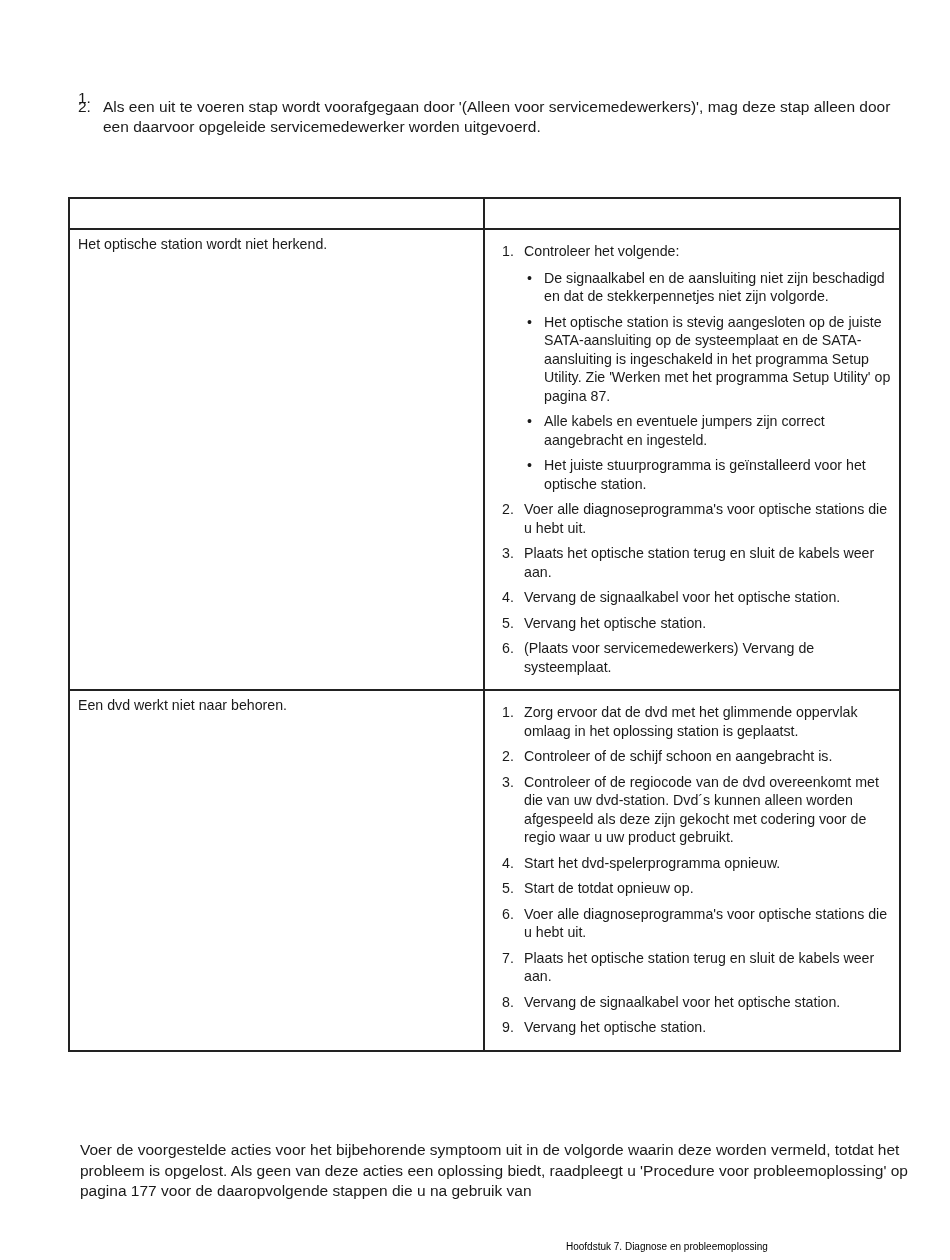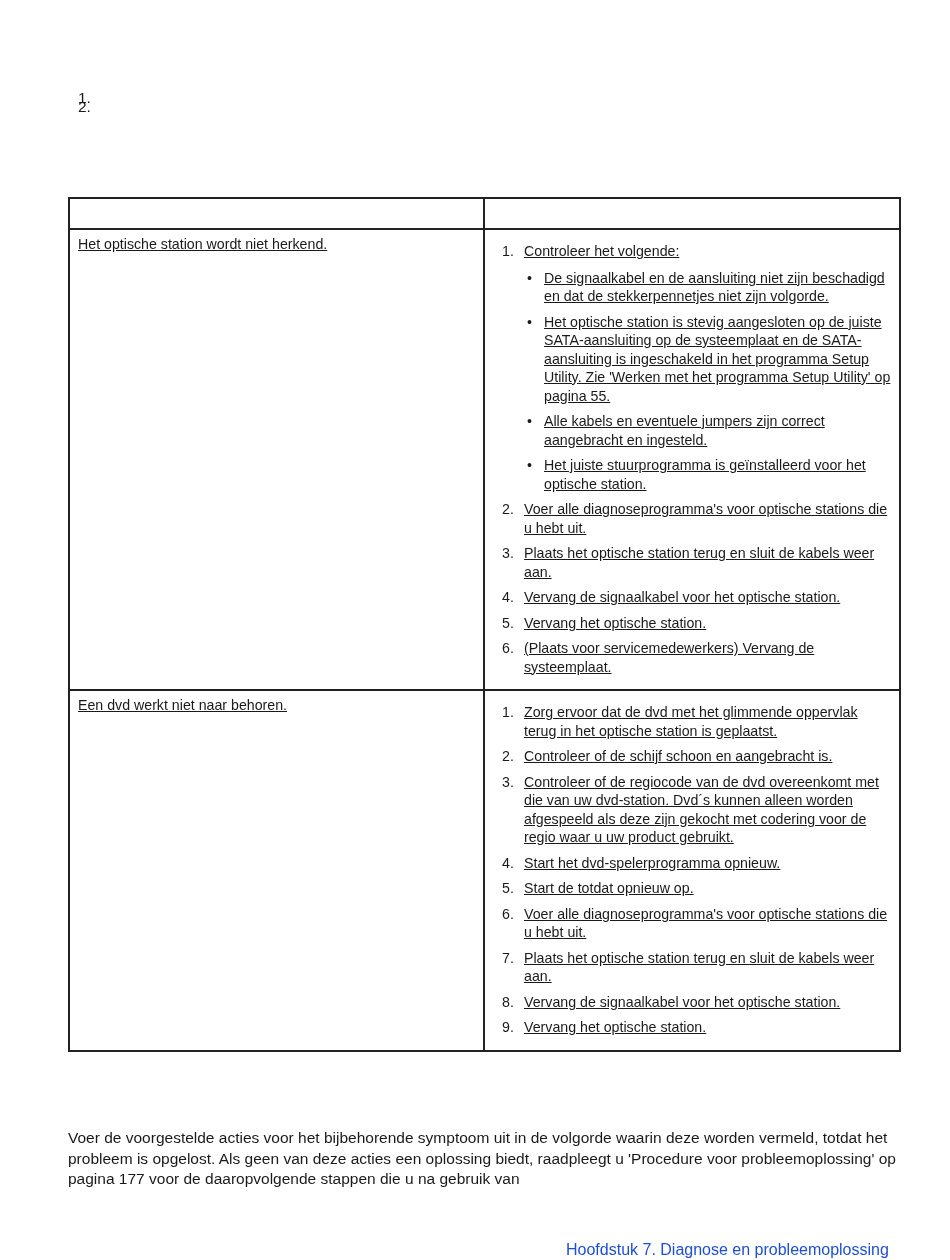--- a/index.html
+++ b/index.html
@@ -11,54 +11,55 @@
     position: absolute; left: 78px; top: 88px; width: 820px;
     margin: 0; padding: 0; list-style: none;
     font-size: 15.5px; line-height: 20px;
   }
   .intro-list li { position: relative; padding-left: 25px; margin-bottom: 9px; }
   .intro-list li .num { position: absolute; left: 0; top: 0; }
 
   .sym-table {
     position: absolute; left: 68px; top: 197px; width: 833px;
     border-collapse: collapse; table-layout: fixed;
-    font-size: 14.2px; line-height: 18.5px; text-decoration: underline;
+    font-size: 14.2px; line-height: 18.5px;
   }
   .sym-table td, .sym-table th {
     border: 2px solid #222; vertical-align: top; padding: 0;
   }
   .sym-table th { height: 29px; }
   .col-symptom { width: 415px; }
   .symptom-text { padding: 5px 8px; }
   .actions { padding: 12px 8px 6px 17px; }
   .actions ol { margin: 0; padding: 0; list-style: none; }
   .actions ol > li { position: relative; padding-left: 22px; margin-bottom: 7px; }
   .actions ol > li .num { position: absolute; left: 0; top: 0; }
   .actions ul { margin: 8px 0 0 0; padding: 0; list-style: none; }
   .actions ul > li { position: relative; padding-left: 20px; margin-bottom: 7px; }
   .actions ul > li .bullet { position: absolute; left: 3px; top: 0; }
 
   .footer-para {
     position: absolute; left: 68px; top: 1128px; width: 835px;
-    font-size: 15.5px; line-height: 20.5px; margin: 0;
+    font-size: 15.5px; line-height: 20.5px; margin: 12px;
   }
   .running-footer {
     position: absolute; left: 566px; top: 1241px;
-    font-size: 16px; color: #1d4ed8;
+    font-size: 10px; color: #000000;
   }
 </style>
 </head>
 <body>
 
 <ol class="intro-list">
   <li>
     <span class="num">1.</span>
   </li>
   <li>
     <span class="num">2.</span>
+    <span>Als een uit te voeren stap wordt voorafgegaan door '(Alleen voor servicemedewerkers)', mag deze stap alleen door een daarvoor opgeleide servicemedewerker worden uitgevoerd.</span>
   </li>
 </ol>
 
 <table class="sym-table">
   <colgroup>
       <col class="col-symptom">
       <col>
     </colgroup>
   <thead>
     <tr>
@@ -69,41 +70,41 @@
   <tbody id="table-body">
       <tr>
         <td>
           <div class="symptom-text">Het optische station wordt niet herkend.</div>
         </td>
         <td>
           <div class="actions">
             <ol>
               <li><span class="num">1.</span><span>Controleer het volgende:</span><ul>
                   <li><span class="bullet">•</span><span>De signaalkabel en de aansluiting niet zijn beschadigd en dat de stekkerpennetjes niet zijn volgorde.</span></li>
-                  <li><span class="bullet">•</span><span>Het optische station is stevig aangesloten op de juiste SATA-aansluiting op de systeemplaat en de SATA-aansluiting is ingeschakeld in het programma Setup Utility. Zie 'Werken met het programma Setup Utility' op pagina 55.</span></li>
+                  <li><span class="bullet">•</span><span>Het optische station is stevig aangesloten op de juiste SATA-aansluiting op de systeemplaat en de SATA-aansluiting is ingeschakeld in het programma Setup Utility. Zie 'Werken met het programma Setup Utility' op pagina 87.</span></li>
                   <li><span class="bullet">•</span><span>Alle kabels en eventuele jumpers zijn correct aangebracht en ingesteld.</span></li>
                   <li><span class="bullet">•</span><span>Het juiste stuurprogramma is geïnstalleerd voor het optische station.</span></li>
                 </ul></li>
               <li><span class="num">2.</span><span>Voer alle diagnoseprogramma's voor optische stations die u hebt uit.</span></li>
               <li><span class="num">3.</span><span>Plaats het optische station terug en sluit de kabels weer aan.</span></li>
               <li><span class="num">4.</span><span>Vervang de signaalkabel voor het optische station.</span></li>
               <li><span class="num">5.</span><span>Vervang het optische station.</span></li>
               <li><span class="num">6.</span><span>(Plaats voor servicemedewerkers) Vervang de systeemplaat.</span></li>
             </ol>
           </div>
         </td>
       </tr>
       <tr>
         <td>
           <div class="symptom-text">Een dvd werkt niet naar behoren.</div>
         </td>
         <td>
           <div class="actions">
             <ol>
-              <li><span class="num">1.</span><span>Zorg ervoor dat de dvd met het glimmende oppervlak terug in het optische station is geplaatst.</span></li>
+              <li><span class="num">1.</span><span>Zorg ervoor dat de dvd met het glimmende oppervlak omlaag in het oplossing station is geplaatst.</span></li>
               <li><span class="num">2.</span><span>Controleer of de schijf schoon en aangebracht is.</span></li>
               <li><span class="num">3.</span><span>Controleer of de regiocode van de dvd overeenkomt met die van uw dvd-station. Dvd´s kunnen alleen worden afgespeeld als deze zijn gekocht met codering voor de regio waar u uw product gebruikt.</span></li>
               <li><span class="num">4.</span><span>Start het dvd-spelerprogramma opnieuw.</span></li>
               <li><span class="num">5.</span><span>Start de totdat opnieuw op.</span></li>
               <li><span class="num">6.</span><span>Voer alle diagnoseprogramma's voor optische stations die u hebt uit.</span></li>
               <li><span class="num">7.</span><span>Plaats het optische station terug en sluit de kabels weer aan.</span></li>
               <li><span class="num">8.</span><span>Vervang de signaalkabel voor het optische station.</span></li>
               <li><span class="num">9.</span><span>Vervang het optische station.</span></li>
             </ol>
           </div>

